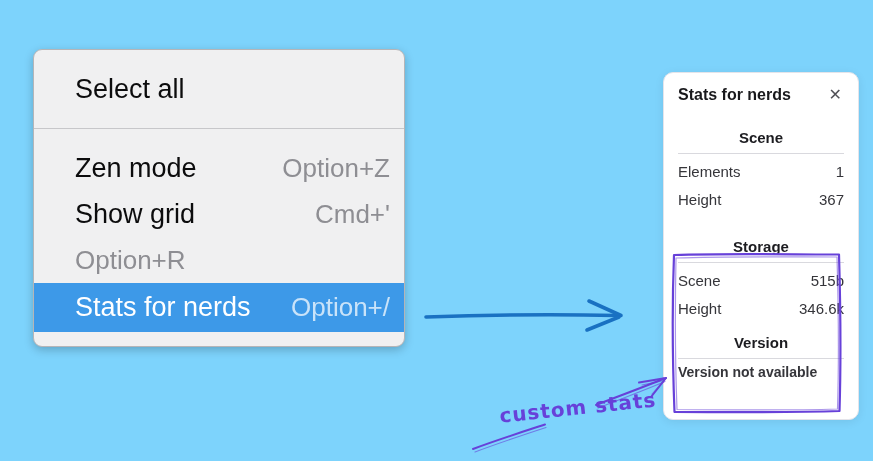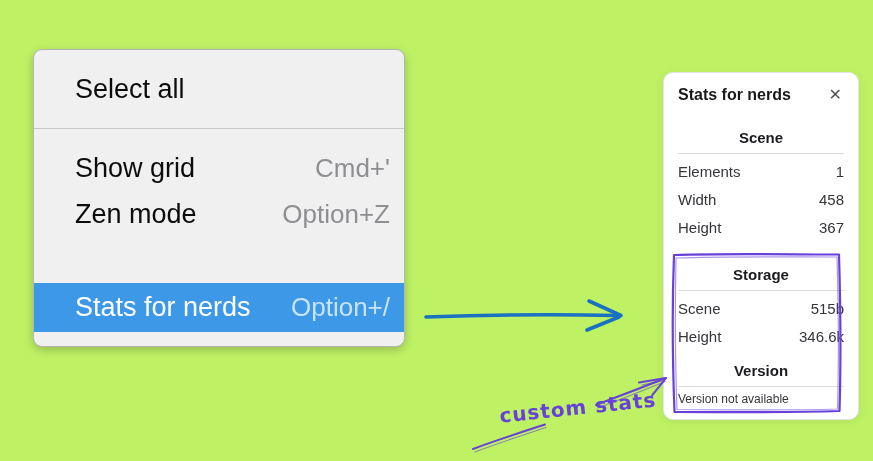--- a/index.html
+++ b/index.html
@@ -1,19 +1,19 @@
 <!DOCTYPE html>
 <html><head>
 <meta charset="utf-8">
 <style>
   * { margin:0; padding:0; box-sizing:border-box; }
   html,body { background:#ffffff; }
   .canvas {
     position:relative; width:873px; height:461px;
-    background:#bef264; overflow:hidden;
+    background:#7dd3fc; overflow:hidden;
     font-family:"Liberation Sans", sans-serif;
   }
 
   
   .menu {
     position:absolute; left:33px; top:49px; width:372px; height:298px;
     background:#f0f0f1;
     border:1px solid #b5b5b8;
     border-radius:9px;
     box-shadow:0 3px 10px rgba(0,0,0,0.22);
@@ -61,21 +61,21 @@
   .sec-heading.version { margin-top:11px; }
   .panel hr {
     border:none; border-top:1px solid #d9d9de;
     margin:7px 0 4px 0;
   }
   .stat-row {
     display:flex; justify-content:space-between; align-items:center;
     height:28px; line-height:28px;
   }
   .stat-row .val { text-align:right; }
-  .version-note { margin-top:5px; font-size:12px; color:#35353a; }
+  .version-note { margin-top:5px; font-size:14px; color:#35353a;font-weight:bold; }
 
   
   .overlay {
     position:absolute; left:0; top:0; width:873px; height:461px;
     pointer-events:none; z-index:5;
   }
 
   
   .annotation-label {
     position:absolute; left:499px; top:396px; width:150px;
@@ -93,51 +93,48 @@
 
 <div class="canvas">
 
   <div class="menu">
     <div class="menu-sec-top menu-row">
       <span>Select all</span>
     </div>
     <div class="menu-divider"></div>
     <div class="menu-sec-bottom">
       <div class="menu-row">
+        <span>Zen mode</span>
+        <span class="shortcut">Option+Z</span>
+      </div>
+      <div class="menu-row">
         <span>Show grid</span>
         <span class="shortcut">Cmd+'</span>
       </div>
       <div class="menu-row">
-        <span>Zen mode</span>
-        <span class="shortcut">Option+Z</span>
-      </div>
-      <div class="menu-row">
+        <span class="shortcut">Option+R</span>
       </div>
       <div class="menu-row selected">
         <span>Stats for nerds</span>
         <span class="shortcut">Option+/</span>
       </div>
     </div>
   </div>
 
   <div class="panel">
     <div class="panel-header">
       <span class="panel-title">Stats for nerds</span>
       <span class="panel-close">✕</span>
     </div>
 
     <div class="sec-heading scene">Scene</div>
     <hr>
     <div class="stat-row">
       <span>Elements</span>
       <span class="val">1</span>
-    </div>
-    <div class="stat-row">
-      <span>Width</span>
-      <span class="val">458</span>
     </div>
     <div class="stat-row">
       <span>Height</span>
       <span class="val">367</span>
     </div>
 
     <div class="sec-heading storage">Storage</div>
     <hr>
     <div class="stat-row">
       <span>Scene</span>

